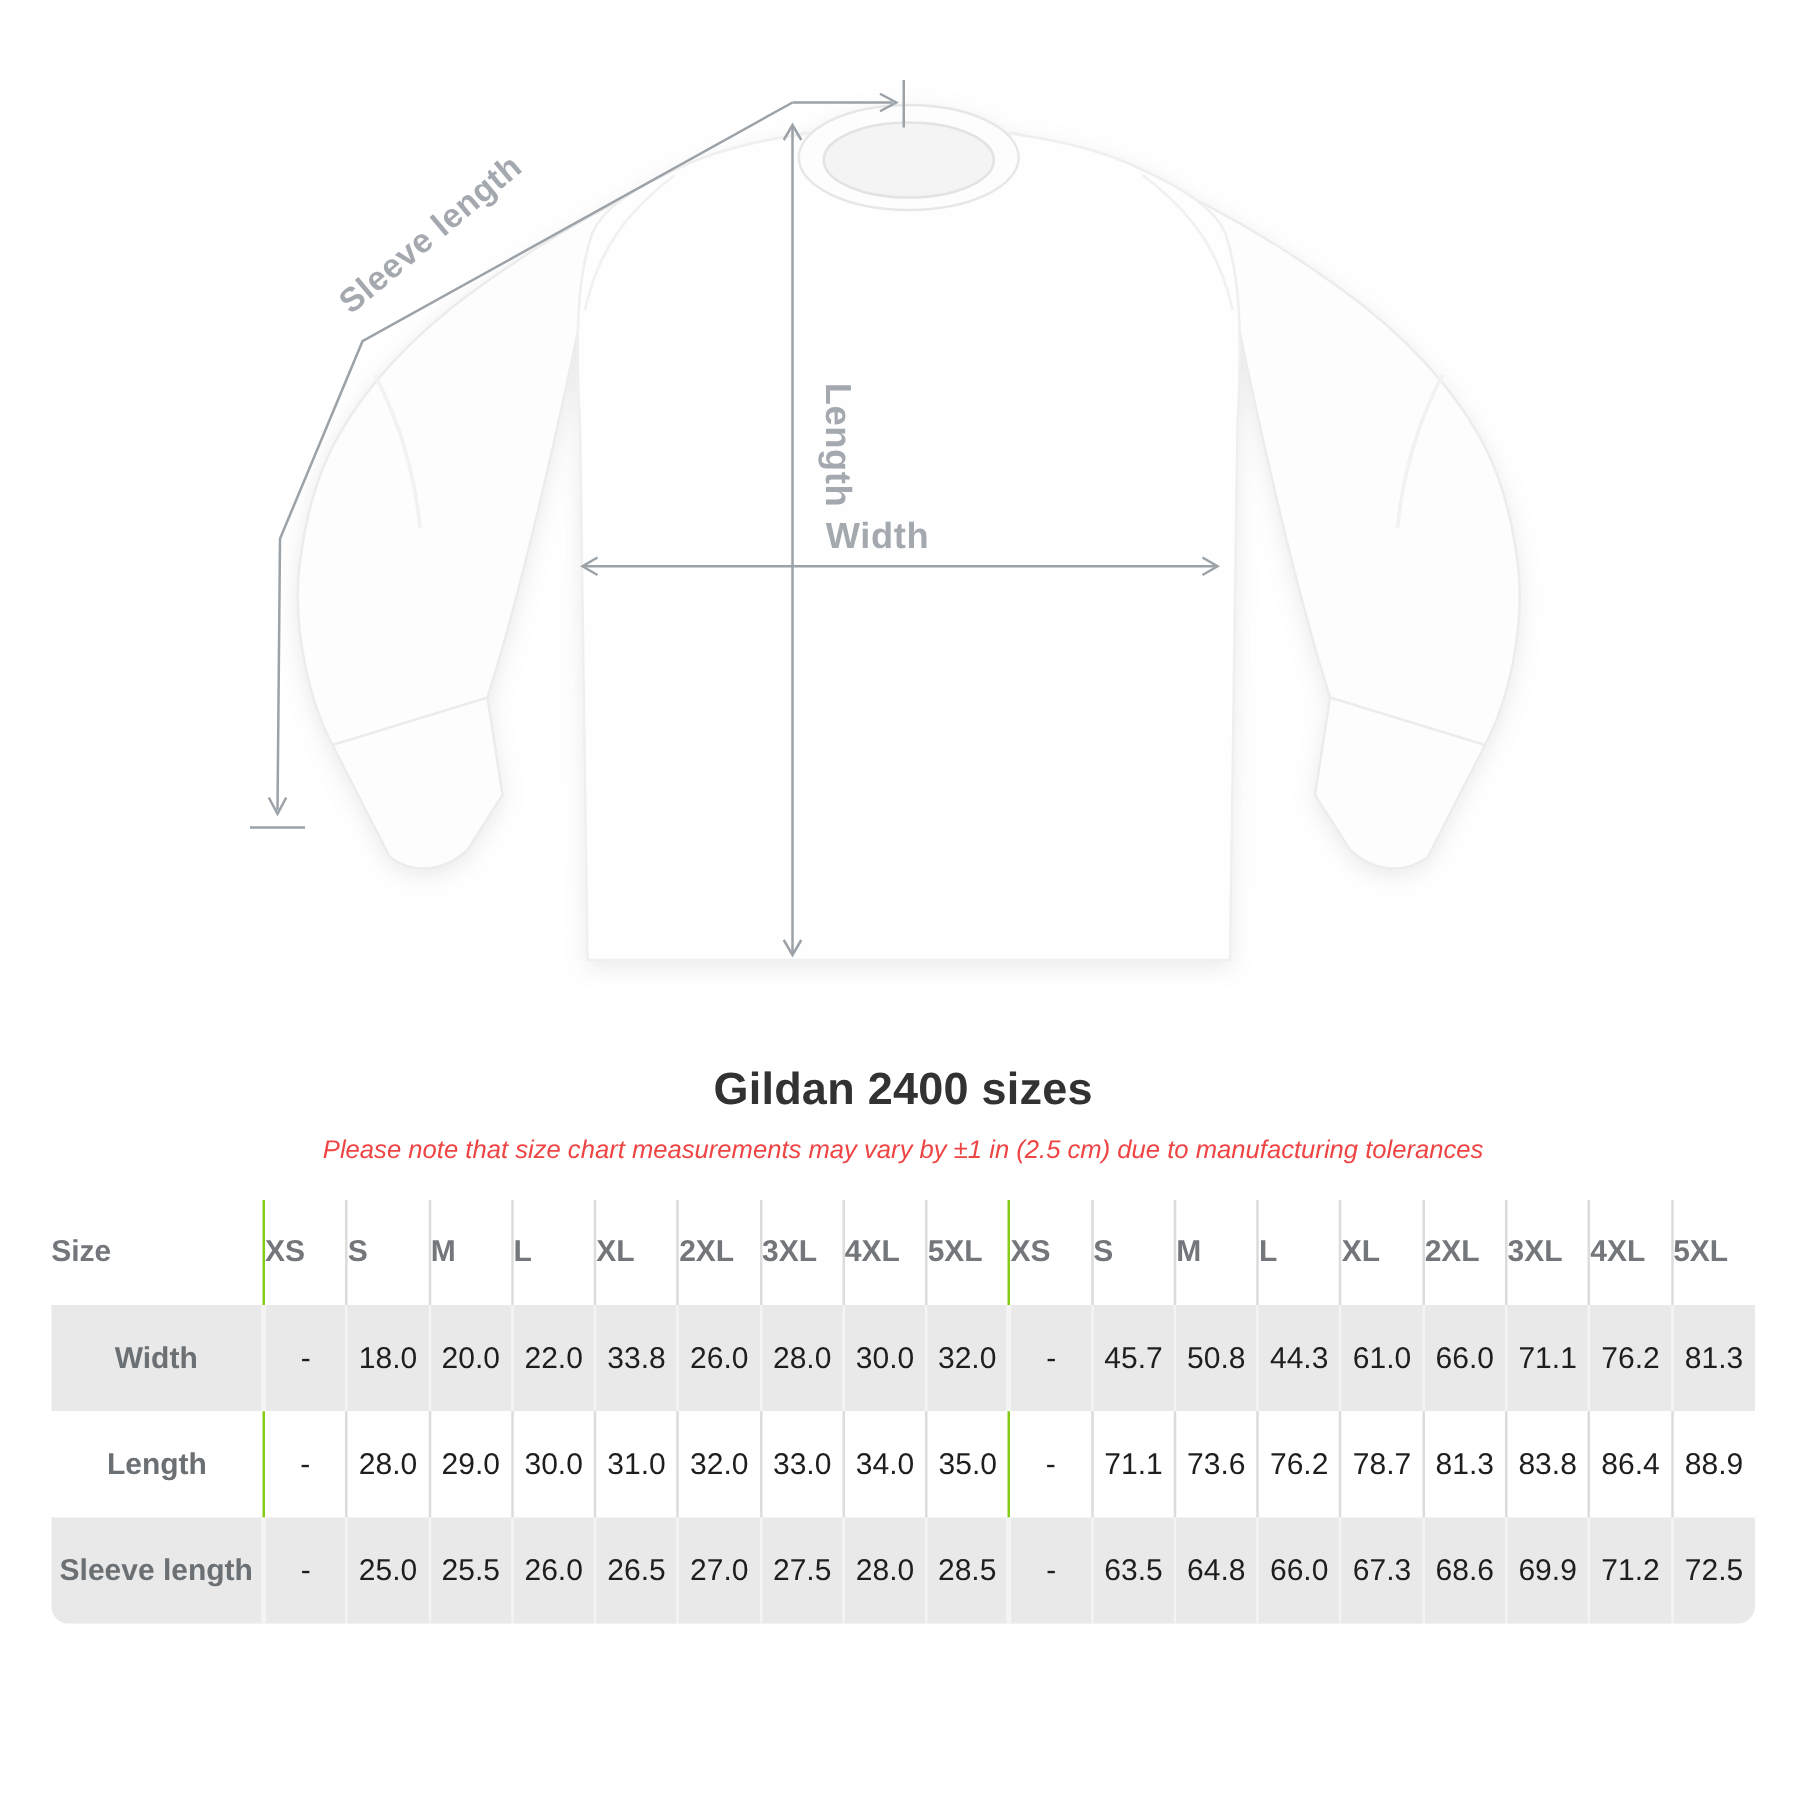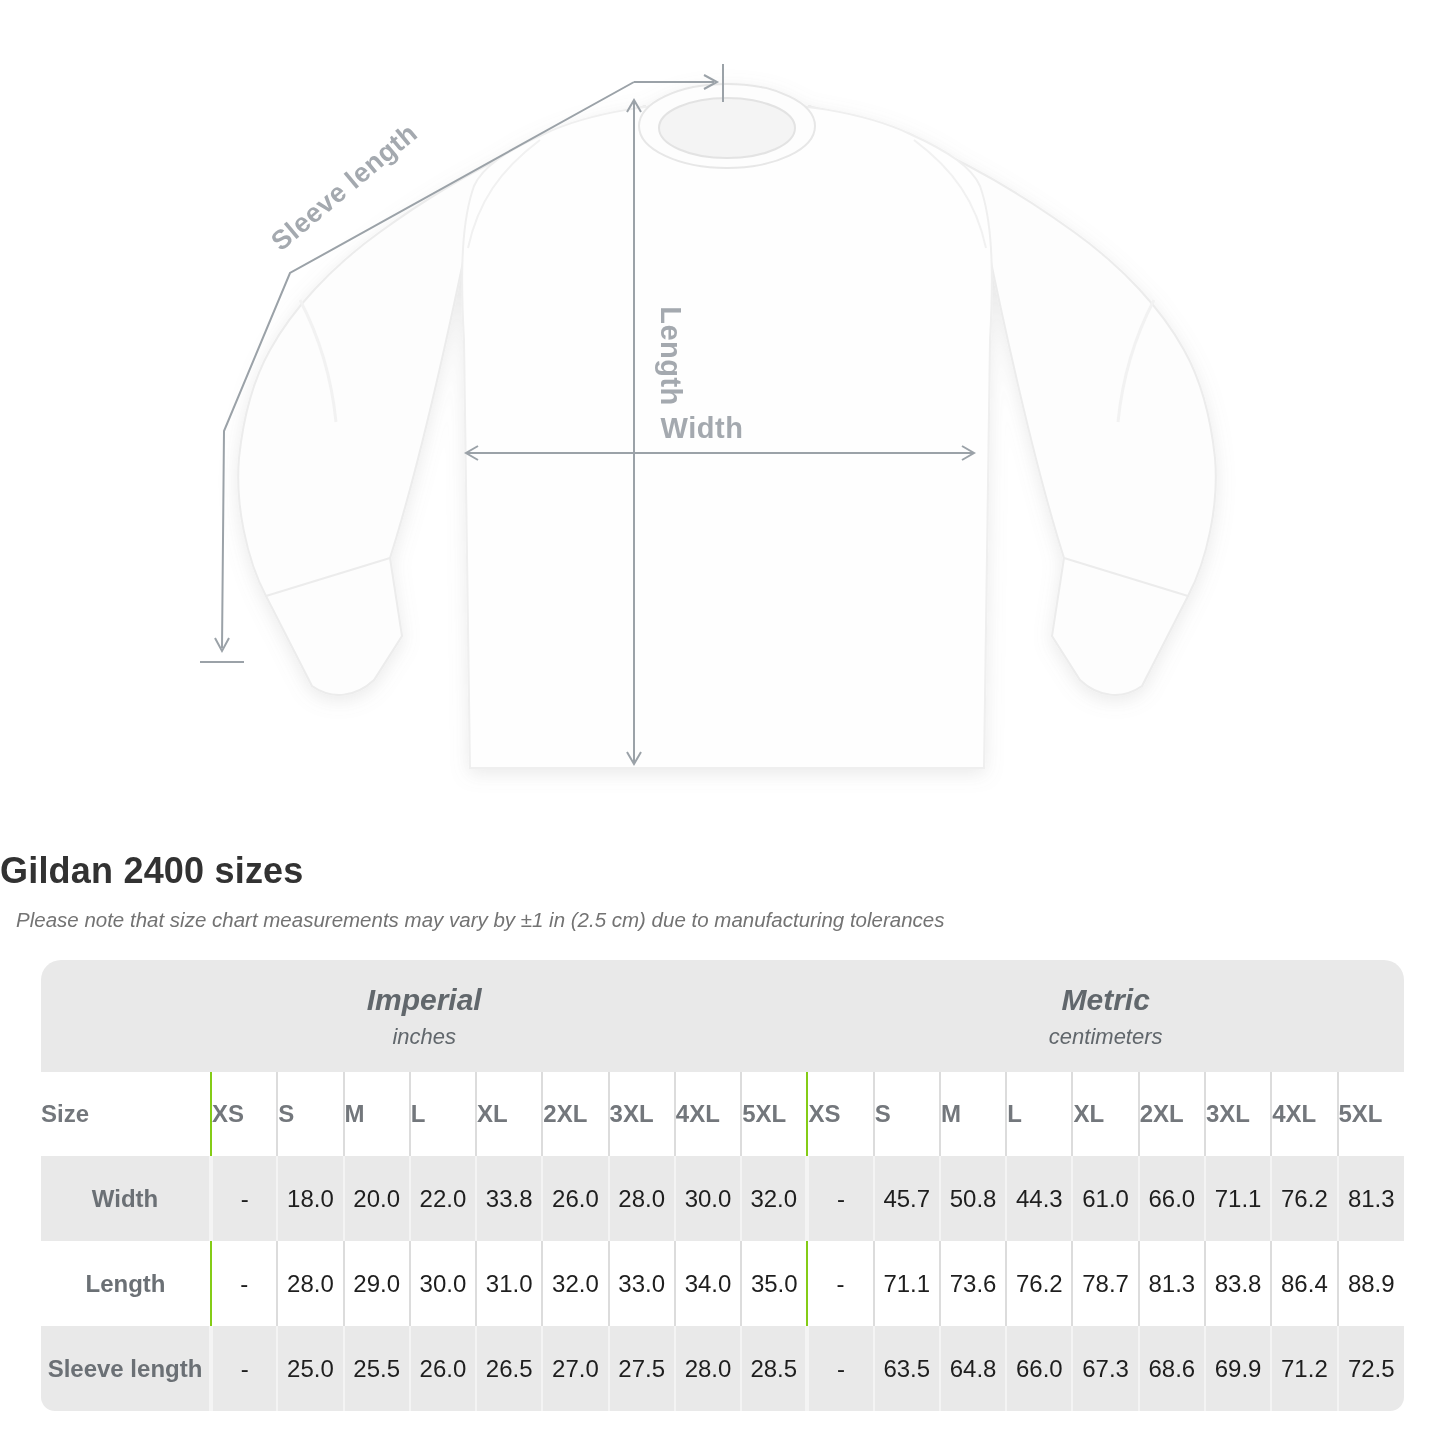--- a/index.html
+++ b/index.html
@@ -6,33 +6,33 @@
     margin: 0; padding: 0;
     width: 1445px; height: 1445px;
     background: #ffffff;
     font-family: "Liberation Sans", sans-serif;
     overflow: hidden;
   }
   .diagram {
     width: 1445px; height: 846px;
     position: relative;
   }
-  .title-block { text-align: left; }
+  .title-block { text-align: center; }
   .page-title {
     margin: 4px 0 8px 0;
     font-size: 36px;
     font-weight: bold;
     color: #323232;
     letter-spacing: 0.2px;
   }
   .page-subtitle {
     margin: 16px;
     font-size: 20.5px;
     font-style: italic;
-    color: #737373;
+    color: #ef4444;
   }
   .table-wrap {
     margin: 28px 41px 0 41px;
     border-radius: 20px 20px 14px 14px;
     overflow: hidden;
   }
   table.size-table {
     width: 100%;
     border-collapse: collapse;
     table-layout: fixed;
@@ -191,30 +191,20 @@
   <p class="page-subtitle">Please note that size chart measurements may vary by ±1 in (2.5 cm) due to manufacturing tolerances</p>
 </div>
 
 <div class="table-wrap">
   <table class="size-table">
     <colgroup>
       <col style="width:170px">
       <col span="18">
     </colgroup>
     <thead>
-      <tr class="band">
-        <th colspan="10">
-          <div class="gname">Imperial</div>
-          <div class="gunit">inches</div>
-        </th>
-        <th colspan="9">
-          <div class="gname">Metric</div>
-          <div class="gunit">centimeters</div>
-        </th>
-      </tr>
       <tr class="sizes" id="size-row">
         <th>Size</th>
       <th class="d strong">XS</th>
           <th class="d">S</th>
           <th class="d">M</th>
           <th class="d">L</th>
           <th class="d">XL</th>
           <th class="d">2XL</th>
           <th class="d">3XL</th>
           <th class="d">4XL</th>

